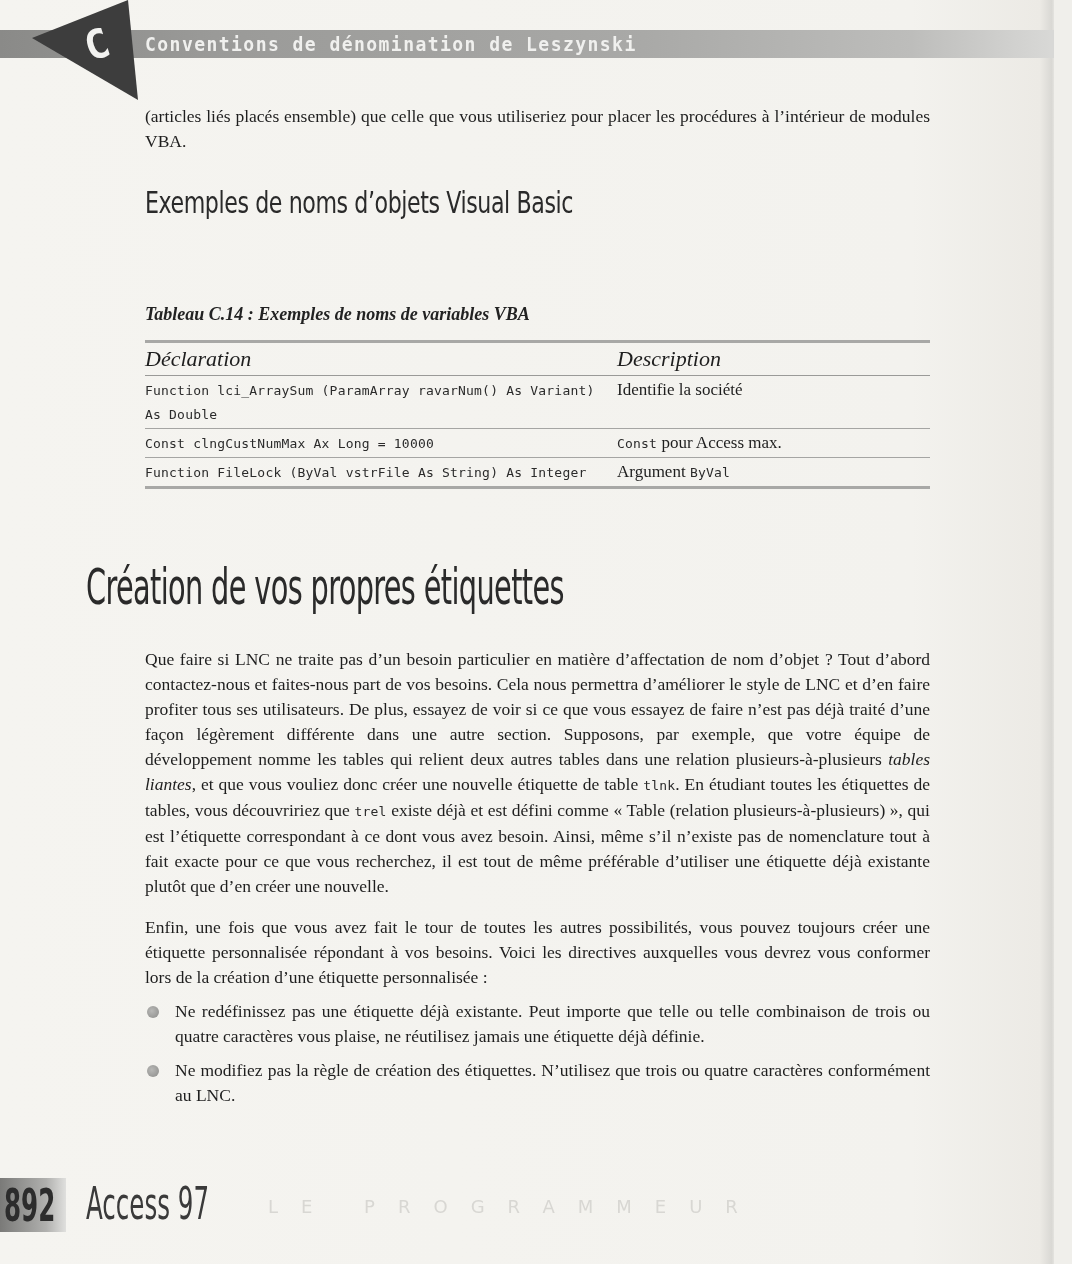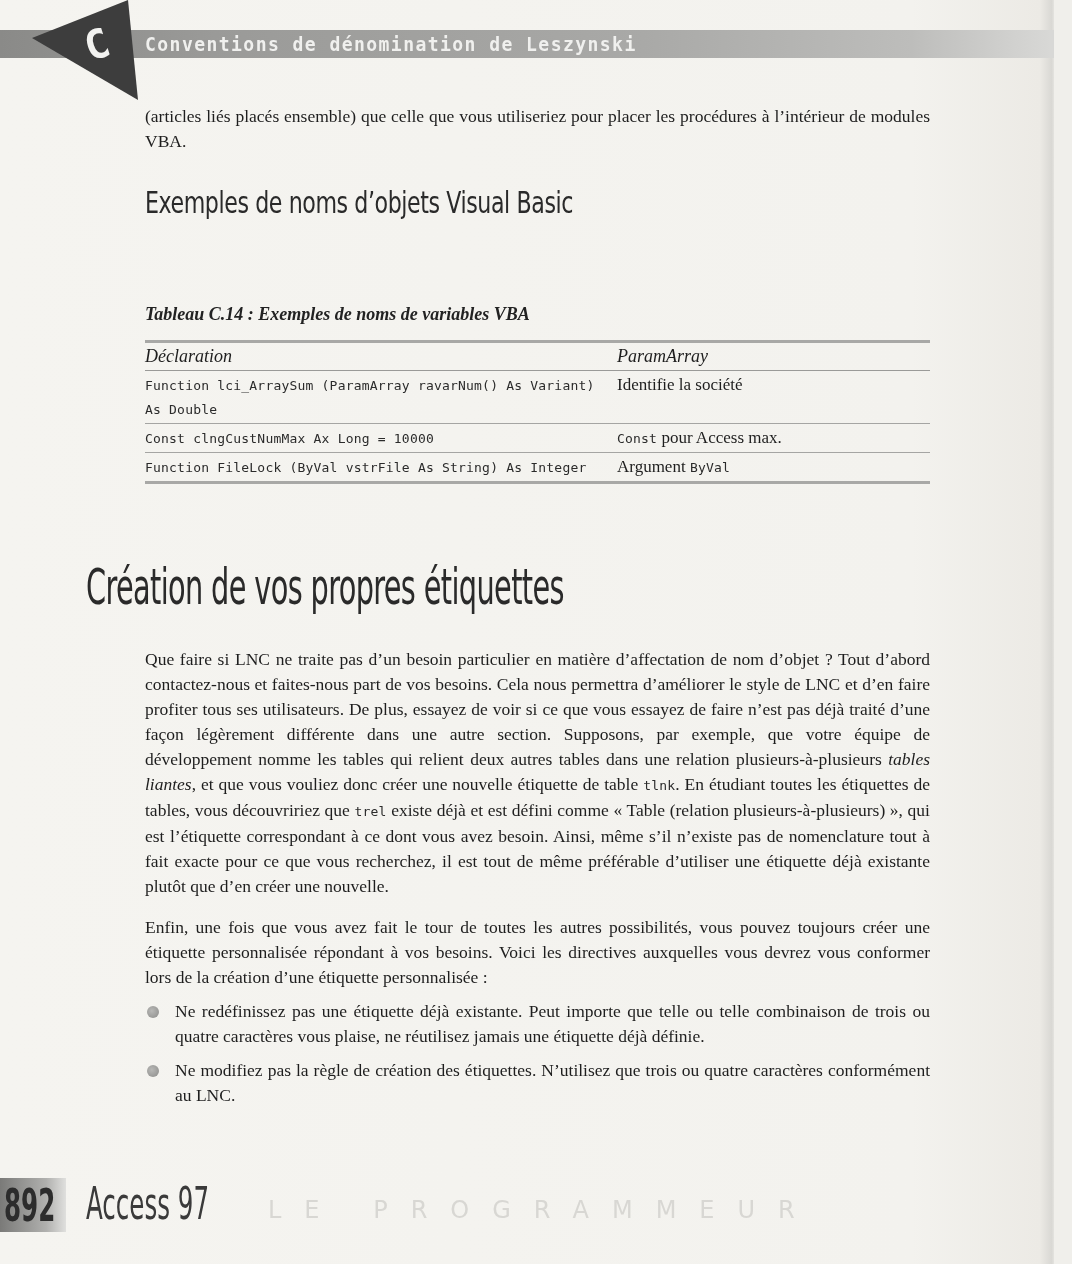--- a/index.html
+++ b/index.html
@@ -50,21 +50,21 @@
   }
   .table-caption {
     position: absolute; left: 145px; top: 304px;
     font-style: italic; font-weight: bold; font-size: 18px; color: #222;
   }
   table.vba {
     position: absolute; left: 145px; top: 340px; width: 785px;
     border-collapse: collapse;
   }
   table.vba th {
-    font-style: italic; font-weight: normal; font-size: 18px;
+    font-style: italic; font-weight: normal; font-size: 22px;
     text-align: left; padding: 3px 0 3px 0; height: 29px;
     border-top: 3px solid #a8a8a6;
     border-bottom: 1px solid #9a9a98;
   }
   table.vba td {
     vertical-align: top; padding: 2px 0 2px 0;
     border-bottom: 1px solid #a5a5a3;
     font-size: 17px; line-height: 23px;
   }
   table.vba tr.last td { border-bottom: 3px solid #a8a8a6; }
@@ -85,21 +85,21 @@
     font-family: "DejaVu Sans Condensed", "DejaVu Sans", sans-serif;
     font-size: 44px; color: #2c2c2c; transform: scaleX(0.62); transform-origin: left top; font-weight: bold;
   }
   .footer-book {
     position: absolute; left: 86px; top: 1178px;
     font-family: "DejaVu Sans Condensed", "DejaVu Sans", sans-serif;
     font-size: 44px; color: #3a3a3a; transform: scaleX(0.62); transform-origin: left top;
   }
   .footer-series {
     position: absolute; left: 268px; top: 1196px;
-    font-family: "DejaVu Sans", sans-serif; font-size: 24px; letter-spacing: 23px;
+    font-family: "DejaVu Sans", sans-serif; font-size: 18px; letter-spacing: 23px;
     color: #d8d7d3;
   }
   .bleed {
     position: absolute; right: 0; top: 0; width: 18px; height: 1264px;
     background: #f0efeb;
   }
 </style>
 </head>
 <body>
 
@@ -116,21 +116,21 @@
     <p>(articles liés placés ensemble) que celle que vous utiliseriez pour placer les procédures à l’intérieur de modules VBA.</p>
   </div>
 
   <h2 class="h2">Exemples de noms d’objets Visual Basic</h2>
 
   <div class="table-caption">Tableau C.14 : Exemples de noms de variables VBA</div>
   <table class="vba">
     <thead>
       <tr>
         <th class="col-decl">Déclaration</th>
-        <th>ParamArray</th>
+        <th>Description</th>
       </tr>
     </thead>
     <tbody>
       <tr>
         <td class="col-decl">
           <span class="code">Function lci_ArraySum (ParamArray ravarNum() As Variant) As Double</span>
         </td>
         <td>
           <span>Identifie la société</span>
         </td>

